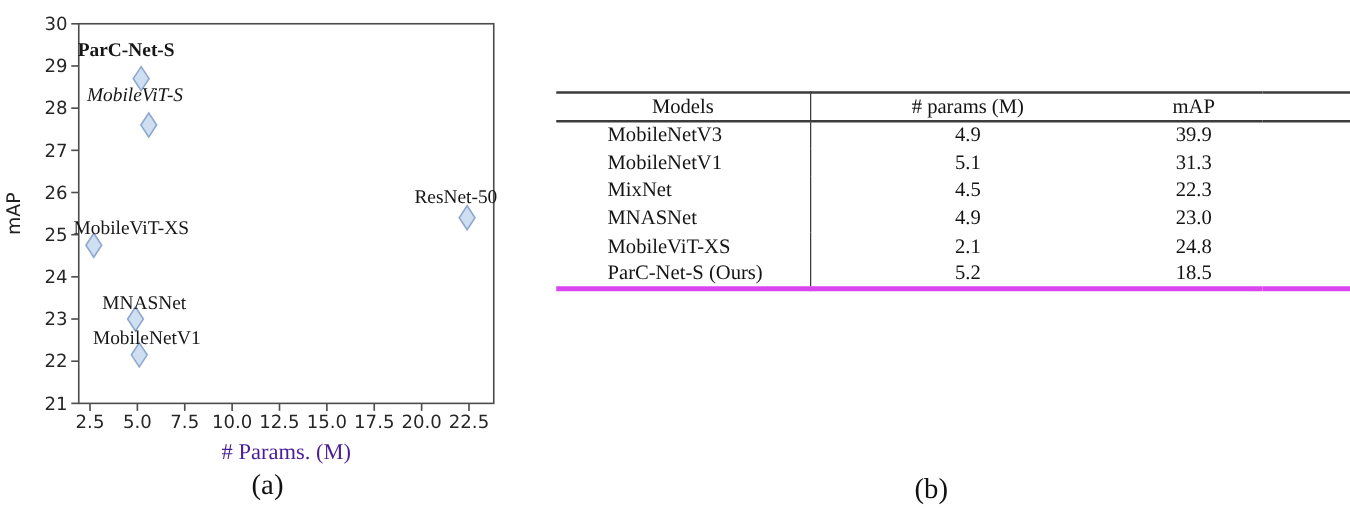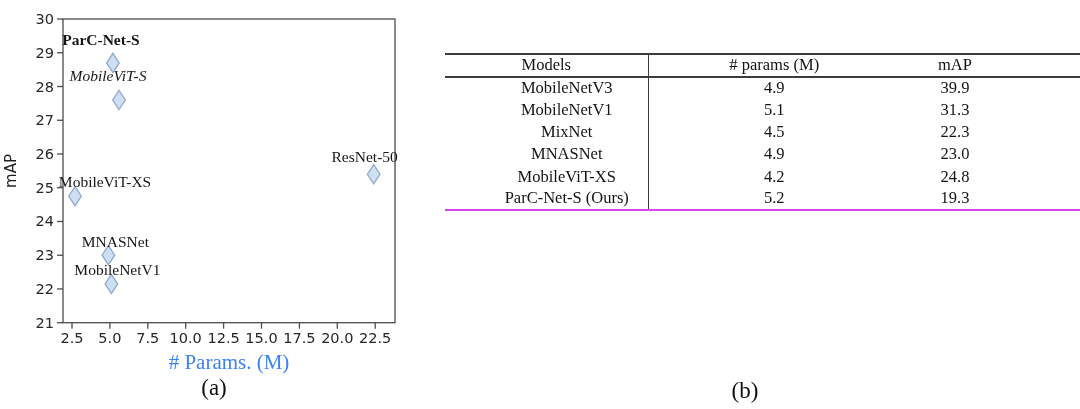--- a/index.html
+++ b/index.html
@@ -4,39 +4,39 @@
 <style>
   html,body{margin:0;padding:0;background:#ffffff;}
   .canvas{position:relative;width:1080px;height:409px;background:#ffffff;overflow:hidden;
           font-family:"Liberation Serif",serif;color:#141414;}
   
   .panel-a{position:absolute;left:0;top:0;width:430px;height:409px;}
   #chart-svg{position:absolute;left:0;top:0;}
   .ylabel{position:absolute;left:11px;top:171px;transform:translate(-50%,-50%) rotate(-90deg);
           font-family:"DejaVu Sans",sans-serif;font-size:15px;color:#1f1f1f;white-space:nowrap;}
   .xlabel{position:absolute;left:229px;top:362px;transform:translate(-50%,-50%);
-          font-size:21px;color:#3b82f6;white-space:nowrap;}
+          font-size:18px;color:#4c1d95;white-space:nowrap;}
   .cap{position:absolute;transform:translate(-50%,-50%);font-size:23px;color:#111;}
   .cap-a{left:214px;top:388px;}
   .cap-b{left:745px;top:391px;}
   
-  .panel-b{position:absolute;left:445px;top:53px;width:635px;}
+  .panel-b{position:absolute;left:445px;top:73px;width:635px;}
   table.results{border-collapse:collapse;table-layout:fixed;width:635px;
                 font-family:"Liberation Serif",serif;font-size:16.5px;color:#141414;}
   table.results col.c1{width:203px;} table.results col.c2{width:252px;}
   table.results col.c3{width:110px;} table.results col.c4{width:70px;}
   table.results th, table.results td{padding:0;text-align:center;font-weight:normal;
                 line-height:1.25;white-space:nowrap;overflow:visible;}
   table.results thead tr{border-top:2px solid #3c3c3c;border-bottom:2px solid #3c3c3c;height:20px;}
   table.results tbody tr{height:22.3px;}
   table.results tbody tr.baseline{height:21px;}
   table.results tbody tr.baseline-first{border-top:1.8px solid #3c3c3c;}
-  table.results tbody tr:last-child{border-bottom:2px solid #d946ef;}
+  table.results tbody tr:last-child{border-bottom:4px solid #d946ef;}
   table.results th:first-child, table.results td:first-child{border-right:1.4px solid #3c3c3c;}
-  table.results td.c-model{text-align:center;padding-left:41px;}
+  table.results td.c-model{text-align:left;padding-left:41px;}
   .em-italic{font-style:italic;}
   .em-bold{font-weight:bold;}
 </style>
 </head>
 <body>
 
 <div class="canvas">
 
   <div class="panel-a">
     <svg id="chart-svg" width="430" height="409">
@@ -133,28 +133,28 @@
             <td class="c-fill"></td>
           </tr>
           <tr>
             <td class="c-model">MNASNet</td>
             <td class="c-num">4.9</td>
             <td class="c-num">23.0</td>
             <td class="c-fill"></td>
           </tr>
           <tr>
             <td class="c-model">MobileViT-XS</td>
-            <td class="c-num em-bold">4.2</td>
+            <td class="c-num em-bold">2.1</td>
             <td class="c-num">24.8</td>
             <td class="c-fill"></td>
           </tr>
           <tr class="baseline">
             <td class="c-model">ParC-Net-S (Ours)</td>
             <td class="c-num">5.2</td>
-            <td class="c-num em-bold">19.3</td>
+            <td class="c-num em-bold">18.5</td>
             <td class="c-fill"></td>
           </tr>
         </tbody>
     </table>
   </div>
 
   <div class="cap cap-b">(b)</div>
 </div>
 
 </body></html>

